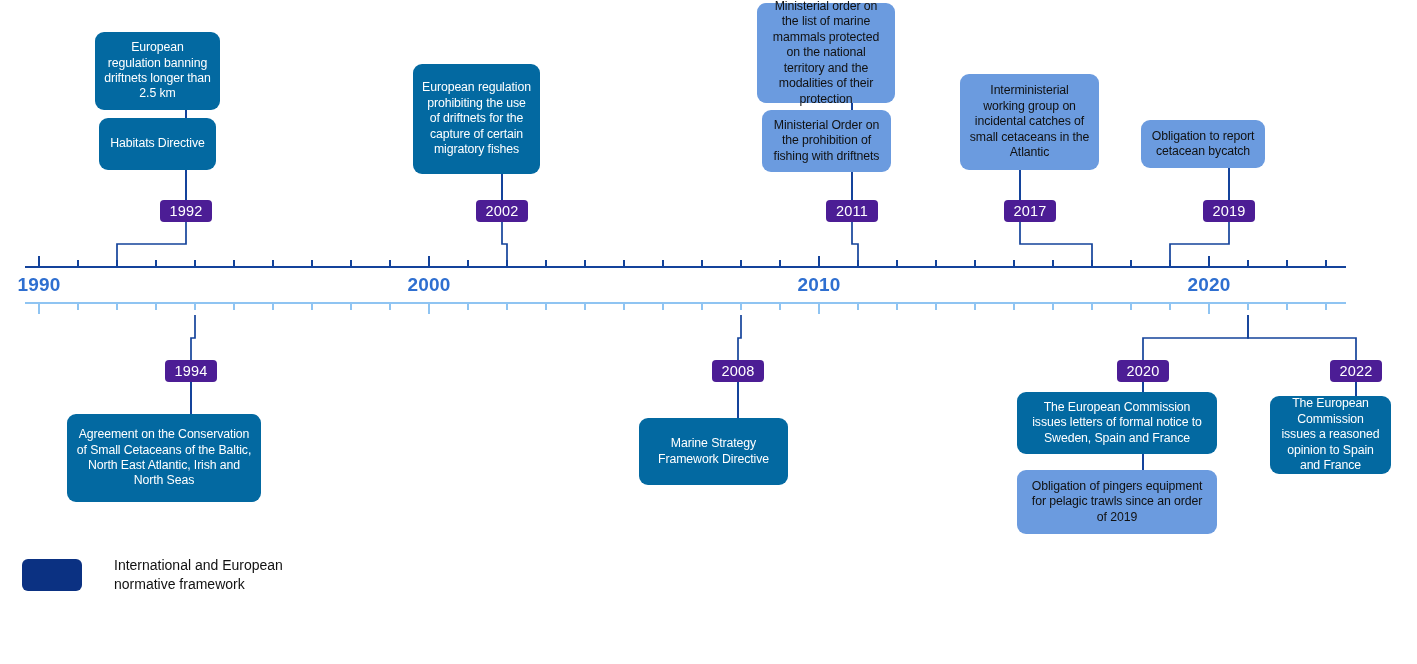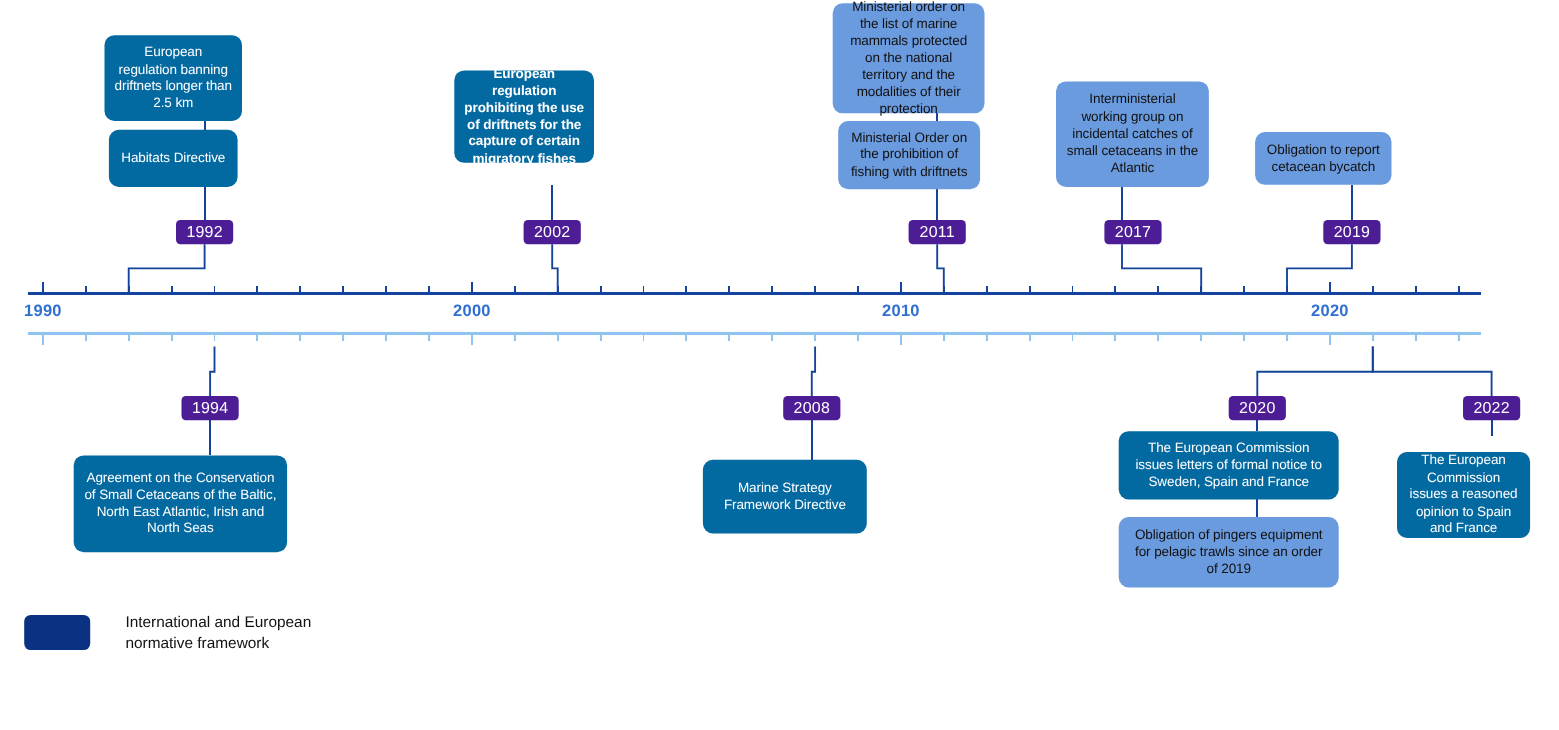--- a/index.html
+++ b/index.html
@@ -64,21 +64,21 @@
     font-size: 14.5px;
     display: flex;
     align-items: center;
     justify-content: center;
     letter-spacing: 0.2px;
   }
   
   .axis-label {
     position: absolute;
     color: #2f6fd0;
-    font-size: 15px;
+    font-size: 19px;
     font-weight: bold;
     letter-spacing: 0.2px;
     white-space: nowrap;
     transform: translateX(-50%);
   }
   
   #legend {
     position: absolute;
     left: 22px;
     top: 556px;
@@ -215,21 +215,21 @@
       <div class="axis-label" style="left: 429px; top: 274px;">2000</div>
       <div class="axis-label" style="left: 819px; top: 274px;">2010</div>
       <div class="axis-label" style="left: 1209px; top: 274px;">2020</div>
       <div class="card intl" style="left: 95px; top: 32px; width: 125px; height: 78px;">
         <span class="card-text">European regulation banning driftnets longer than 2.5 km</span>
       </div>
       <div class="card intl" style="left: 99px; top: 118px; width: 117px; height: 52px;">
         <span class="card-text">Habitats Directive</span>
       </div>
       <div class="year-badge" style="left: 160px; top: 200px; width: 52px;">1992</div>
-      <div class="card intl" style="left: 413px; top: 64px; width: 127px; height: 84px; font-weight: bold;">
+      <div class="card intl" style="left: 413px; top: 64px; width: 127px; height: 110px;">
         <span class="card-text">European regulation prohibiting the use of driftnets for the capture of certain migratory fishes</span>
       </div>
       <div class="year-badge" style="left: 476px; top: 200px; width: 52px;">2002</div>
       <div class="card fr" style="left: 757px; top: 3px; width: 138px; height: 100px;">
         <span class="card-text">Ministerial order on the list of marine mammals protected on the national territory and the modalities of their protection</span>
       </div>
       <div class="card fr" style="left: 762px; top: 110px; width: 129px; height: 62px;">
         <span class="card-text">Ministerial Order on the prohibition of fishing with driftnets</span>
       </div>
       <div class="year-badge" style="left: 826px; top: 200px; width: 52px;">2011</div>
@@ -250,21 +250,21 @@
         <span class="card-text">Marine Strategy Framework Directive</span>
       </div>
       <div class="year-badge" style="left: 1117px; top: 360px; width: 52px;">2020</div>
       <div class="card intl" style="left: 1017px; top: 392px; width: 200px; height: 62px;">
         <span class="card-text">The European Commission issues letters of formal notice to Sweden, Spain and France</span>
       </div>
       <div class="card fr" style="left: 1017px; top: 470px; width: 200px; height: 64px;">
         <span class="card-text">Obligation of pingers equipment for pelagic trawls since an order of 2019</span>
       </div>
       <div class="year-badge" style="left: 1330px; top: 360px; width: 52px;">2022</div>
-      <div class="card intl" style="left: 1270px; top: 396px; width: 121px; height: 78px; margin-top: 15px;">
+      <div class="card intl" style="left: 1270px; top: 396px; width: 121px; height: 78px;">
         <span class="card-text">The European Commission issues a reasoned opinion to Spain and France</span>
       </div>
     </div>
 
   <div id="legend">
     <div class="legend-row">
       <div class="legend-swatch intl"></div>
       <div class="legend-label">International and European
 normative framework</div>
     </div>

